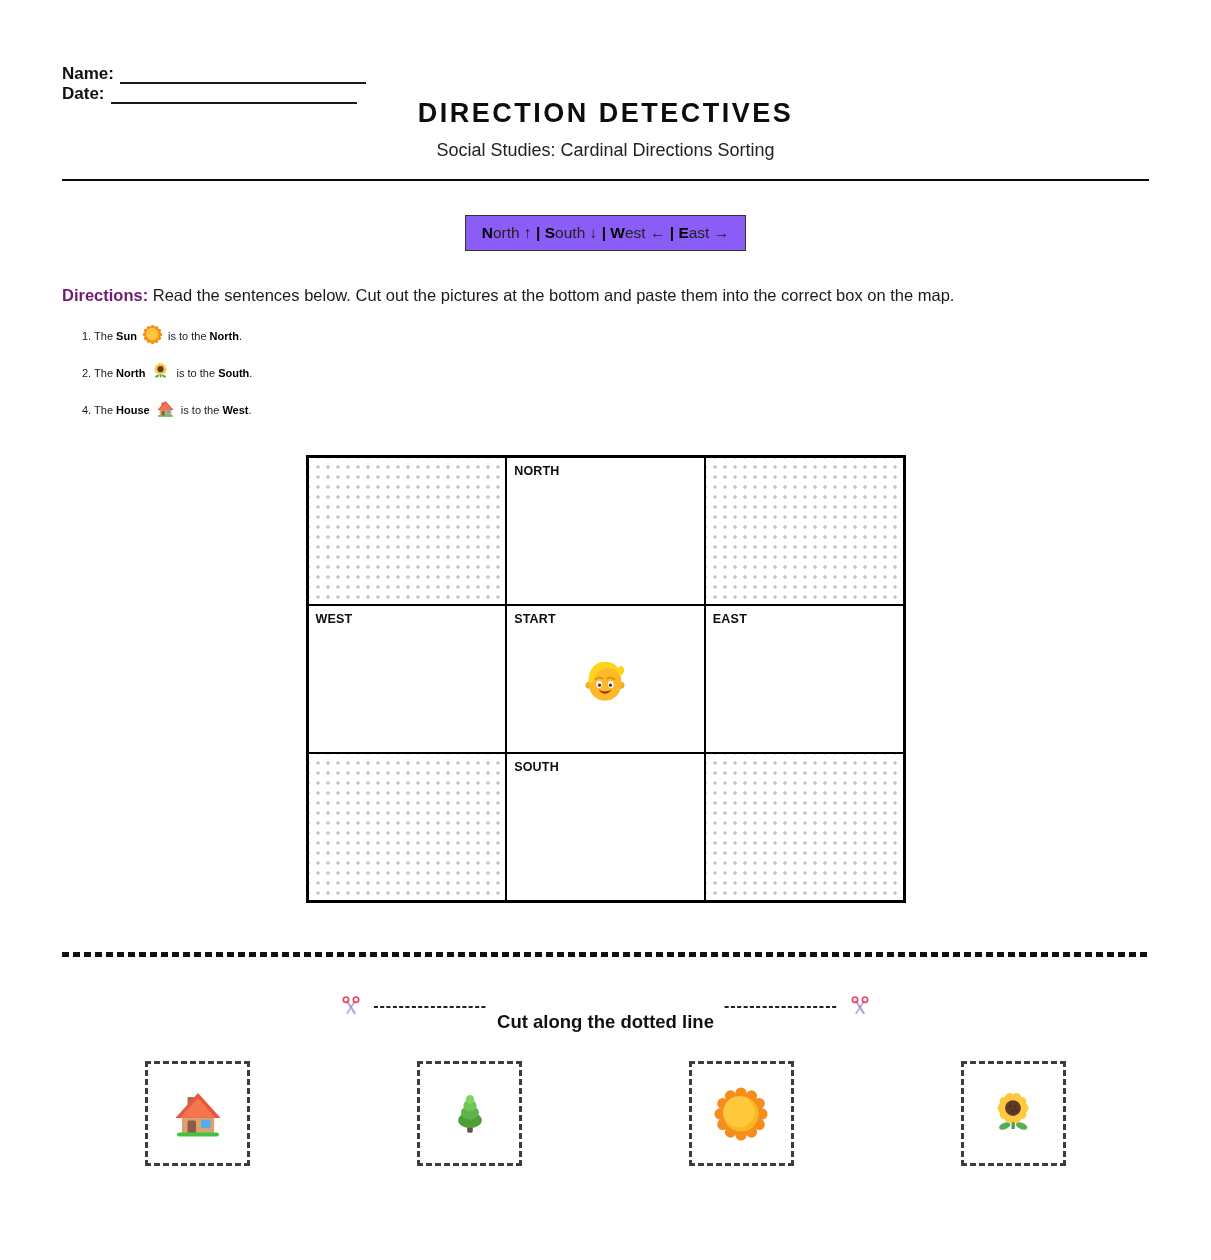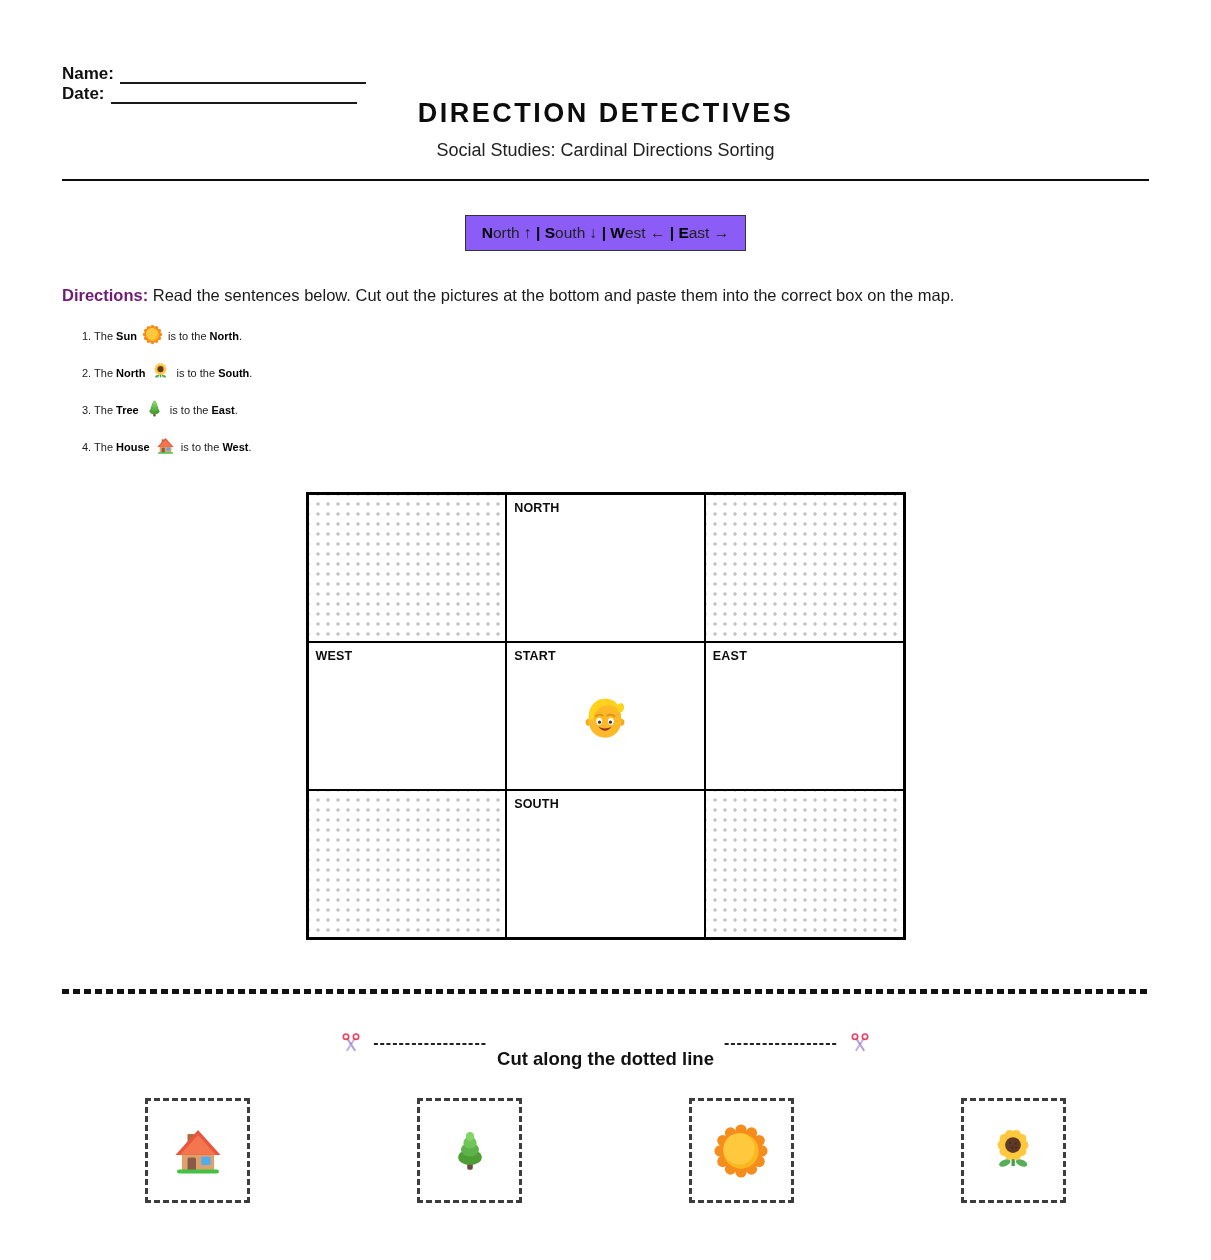--- a/index.html
+++ b/index.html
@@ -194,30 +194,20 @@
       <span>2.</span>
       <span>The</span>
       <b>North</b>
       <svg class="inline-ic">
           <use href="#ic-flower"></use>
         </svg>
       <span>is to the</span>
       <b>South</b><span>.</span>
     </li>
     <li class="sentence">
-      <span>3.</span>
-      <span>The</span>
-      <b>Tree</b>
-      <svg class="inline-ic">
-          <use href="#ic-tree"></use>
-        </svg>
-      <span>is to the</span>
-      <b>East</b><span>.</span>
-    </li>
-    <li class="sentence">
       <span>4.</span>
       <span>The</span>
       <b>House</b>
       <svg class="inline-ic">
           <use href="#ic-house"></use>
         </svg>
       <span>is to the</span>
       <b>West</b><span>.</span>
     </li>
   </ul>

